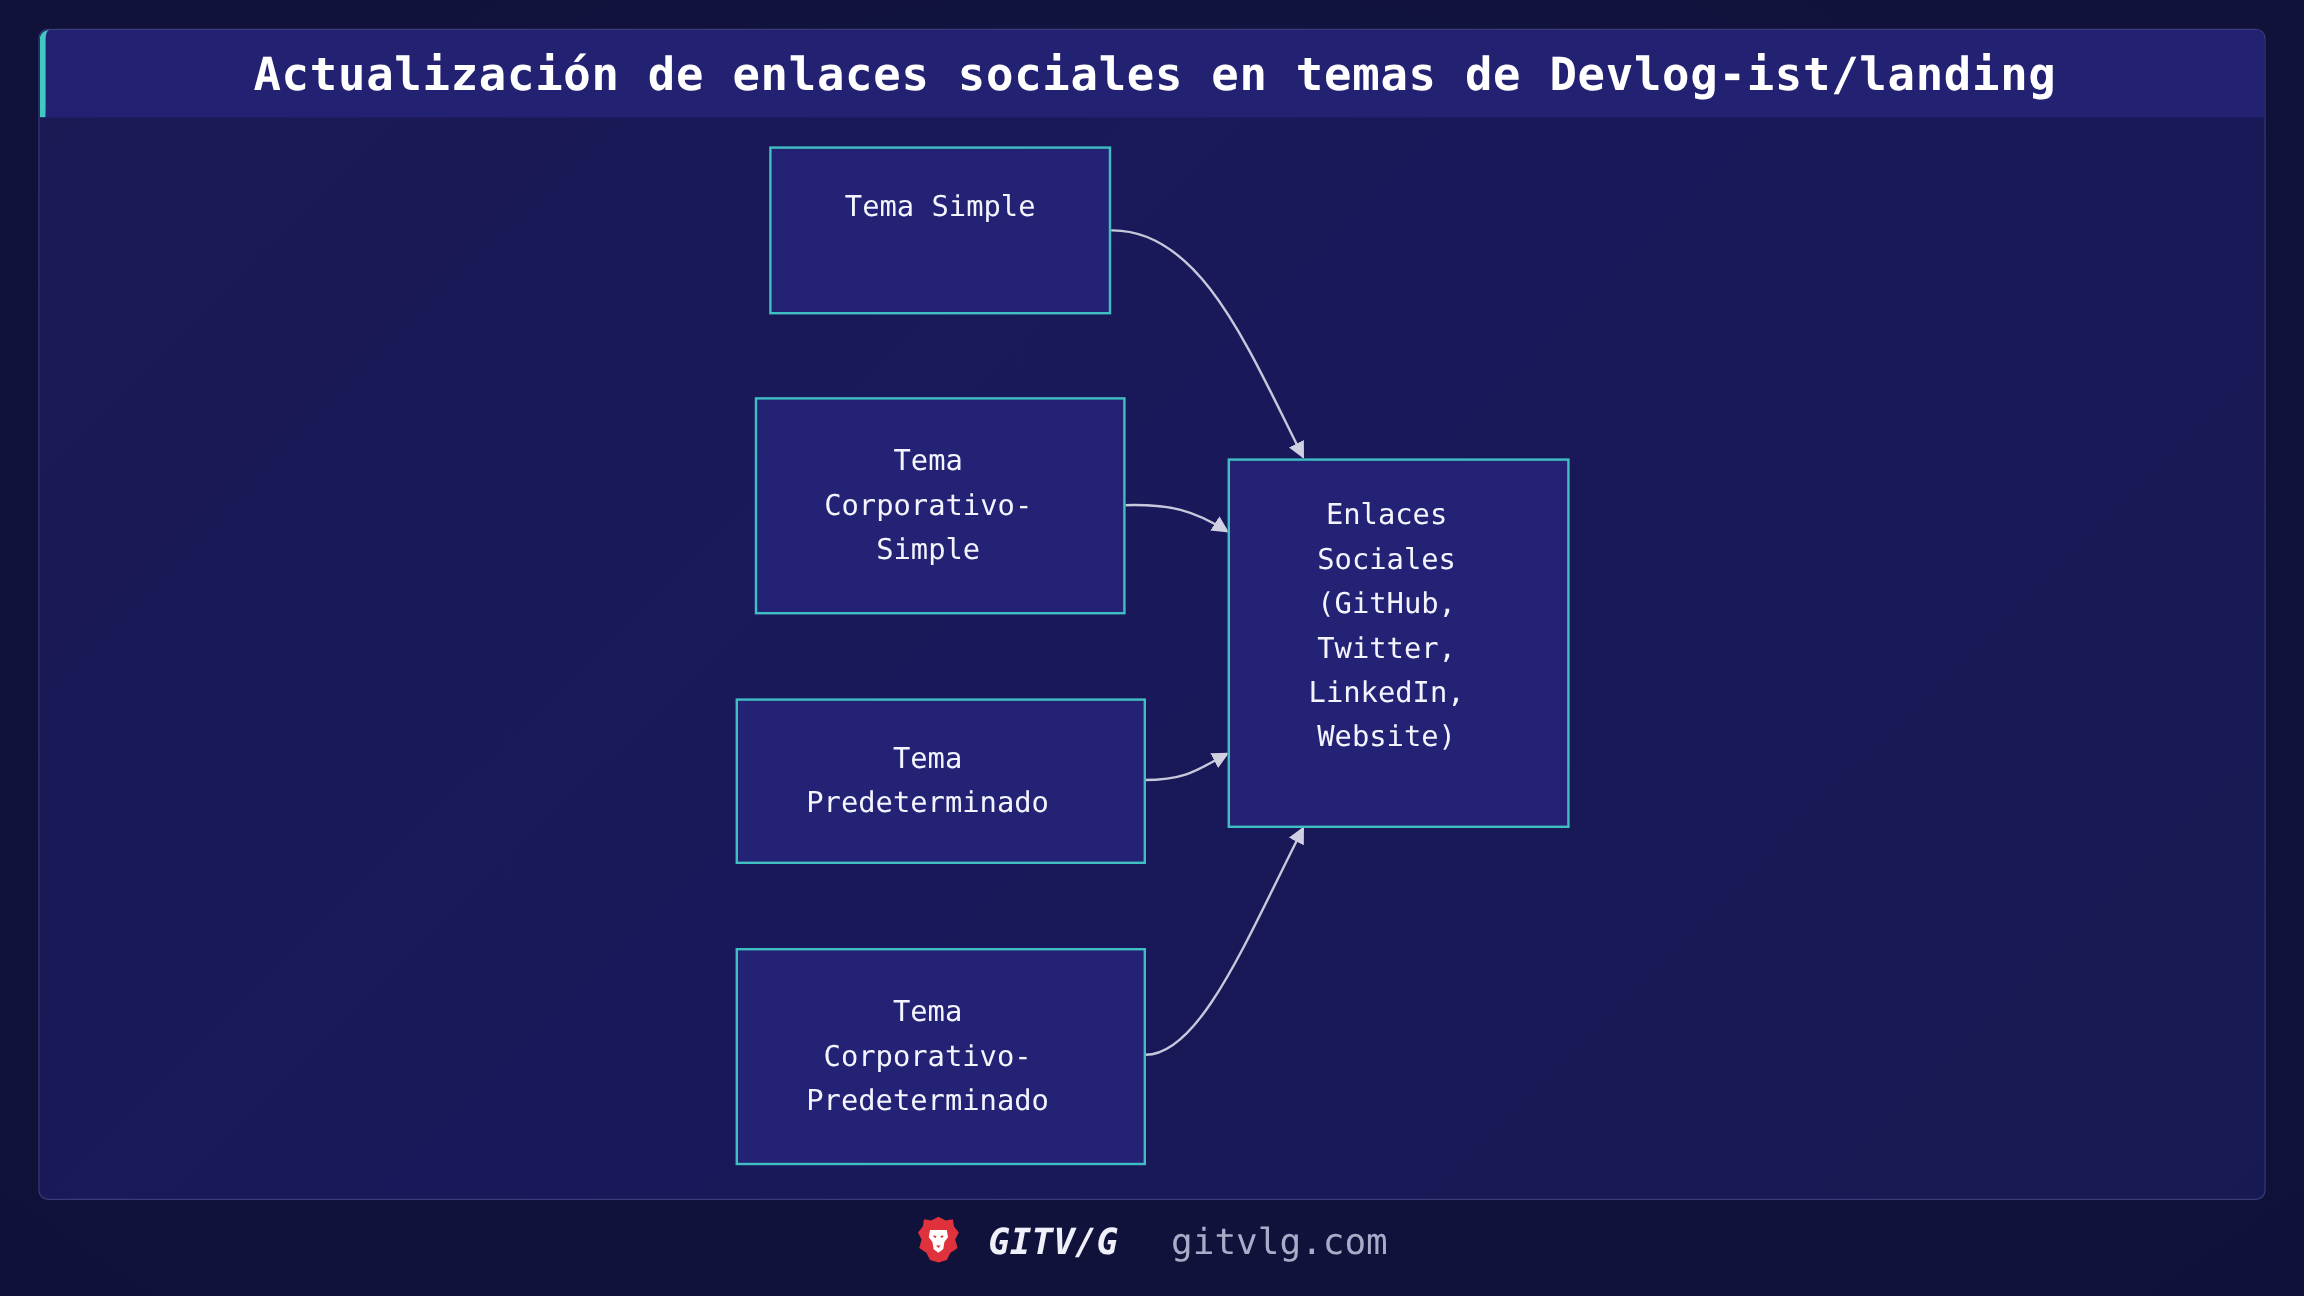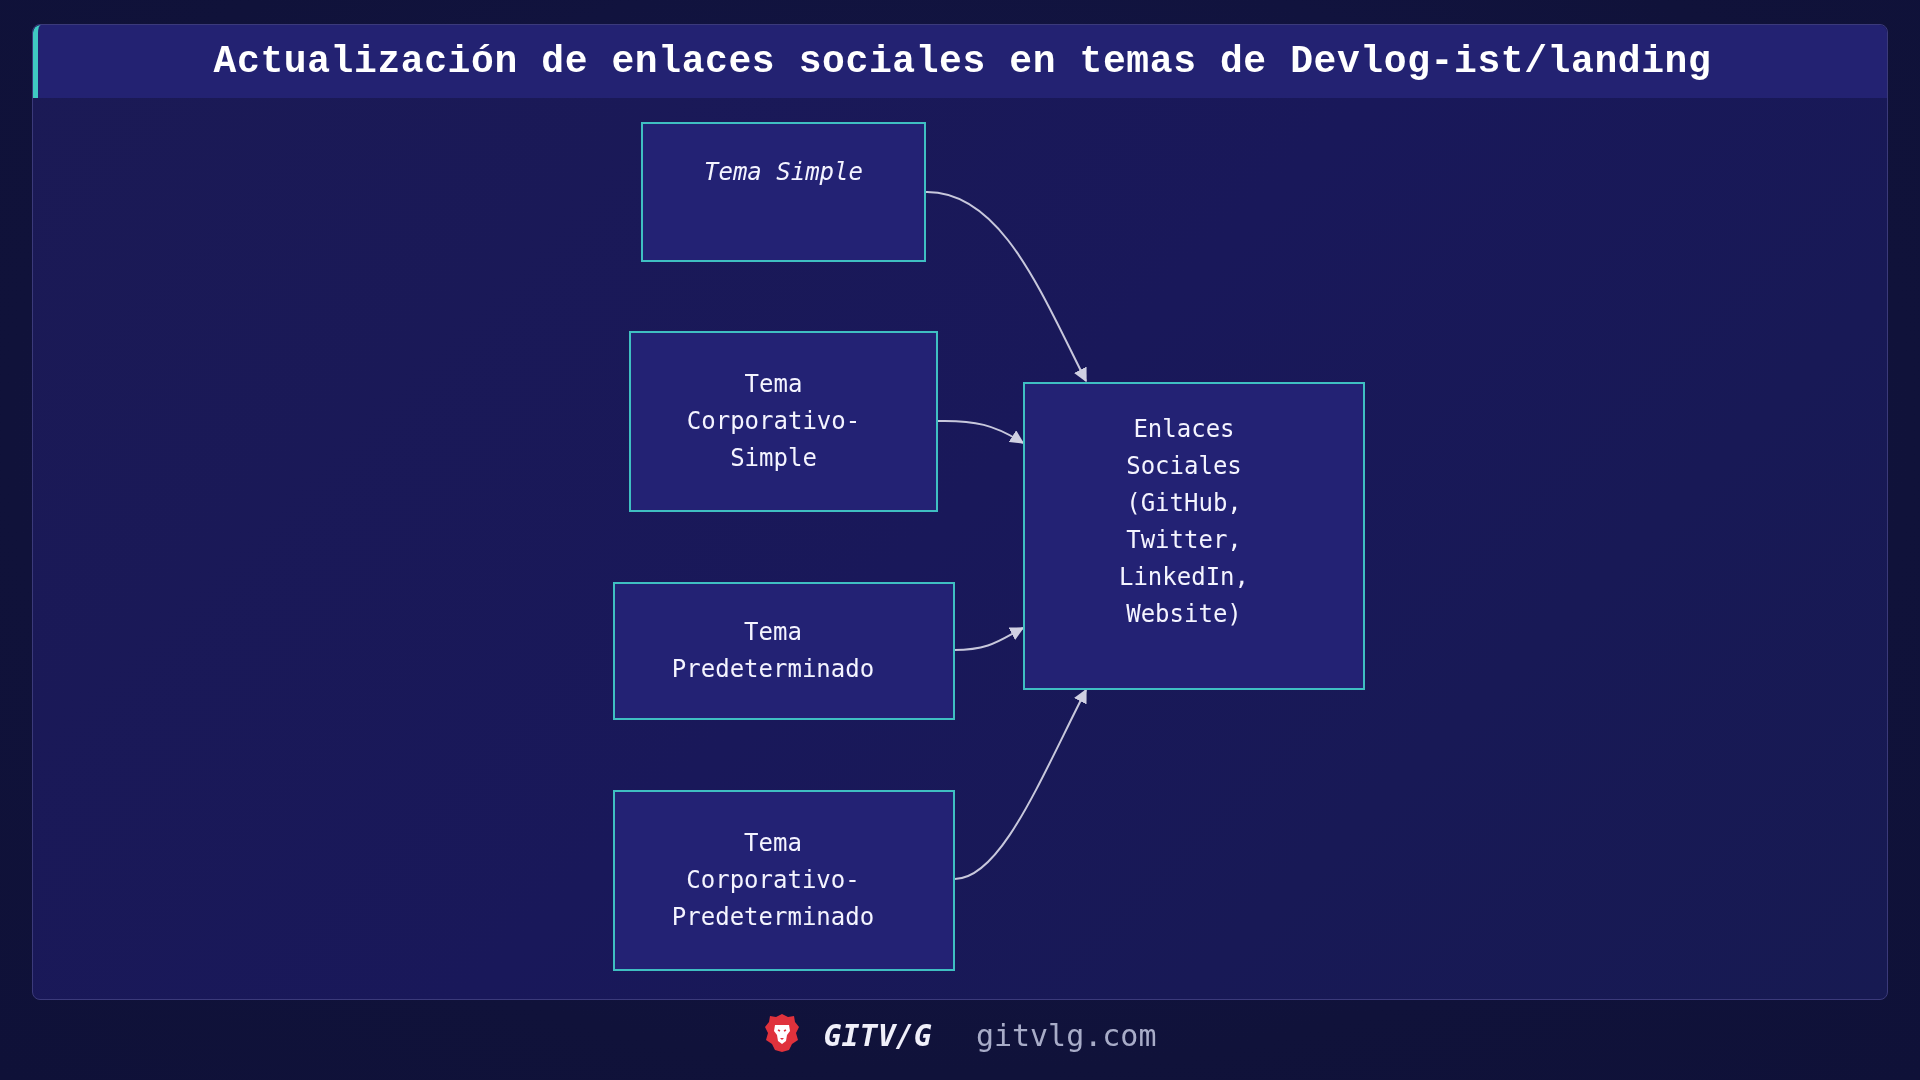--- a/index.html
+++ b/index.html
@@ -6,21 +6,20 @@
   body {
     width:1920px; height:1080px; overflow:hidden; position:relative;
     background: radial-gradient(ellipse at 50% 40%, #14164a 0%, #10123a 70%, #0f1138 100%);
     font-family: "DejaVu Sans Mono", "Liberation Mono", monospace;
   }
   .panel {
     position:absolute; left:32px; top:24px; width:1854px; height:974px;
     border:1px solid #3b3a7a; border-radius:8px;
     background: linear-gradient(135deg, #1b1a55 0%, #19185a 50%, #171a52 100%);
     overflow:hidden;
-    font-family:Liberation Mono, monospace;
   }
   .header {
     position:absolute; left:0; top:0; right:0; height:73px;
     background:#232272; border-left:5px solid #3fc9c2;
     border-radius:8px 8px 0 0;
     display:flex; align-items:center; justify-content:center;
   }
   .title {
     color:#ffffff; font-weight:bold; font-size:38px; letter-spacing:0.6px;
     white-space:nowrap;
@@ -54,42 +53,42 @@
     <marker id="arr" viewBox="0 0 10 10" refX="9" refY="5" markerWidth="7" markerHeight="7" orient="auto-start-reverse">
       <path d="M0,0 L10,5 L0,10 z" fill="#d0d0e2"></path>
     </marker>
   </defs>
   <path d="M925,192 C1000,190 1040,290 1086,381" stroke="#c8c8dc" stroke-width="2" fill="none" marker-end="url(#arr)"></path>
   <path d="M937,421 C975,420 995,425 1023,443" stroke="#c8c8dc" stroke-width="2" fill="none" marker-end="url(#arr)"></path>
   <path d="M954,650 C990,650 1000,640 1023,628" stroke="#c8c8dc" stroke-width="2" fill="none" marker-end="url(#arr)"></path>
   <path d="M954,879 C1000,880 1040,780 1086,690" stroke="#c8c8dc" stroke-width="2" fill="none" marker-end="url(#arr)"></path>
 </svg>
 
-<div class="node" style="left:641px; top:122px; width:285px; height:140px; align-items:flex-start; padding-top:30px;font-style:italic;">
+<div class="node" style="left:641px; top:122px; width:285px; height:140px; align-items:flex-start; padding-top:30px;">
   <span>Tema Simple</span>
 </div>
 
 <div class="node" style="left:629px; top:331px; width:309px; height:181px; align-items:center;">
   <span style="margin-left:-20px;">Tema
 Corporativo-
 Simple</span>
 </div>
 
 <div class="node" style="left:613px; top:582px; width:342px; height:138px; align-items:center;">
   <span style="margin-left:-22px;">Tema
 Predeterminado</span>
 </div>
 
 <div class="node" style="left:613px; top:790px; width:342px; height:181px; align-items:center;">
   <span style="margin-left:-22px;">Tema
 Corporativo-
 Predeterminado</span>
 </div>
 
-<div class="node" style="left:1023px; top:382px; width:342px; height:308px; align-items:flex-start; padding-top:27px;">
+<div class="node" style="left:1023px; top:382px; width:285px; height:308px; align-items:flex-start; padding-top:27px;">
   <span style="margin-left:-20px;">Enlaces
 Sociales
 (GitHub,
 Twitter,
 LinkedIn,
  Website)</span>
 </div>
 
 <div class="footer">
   <span>

